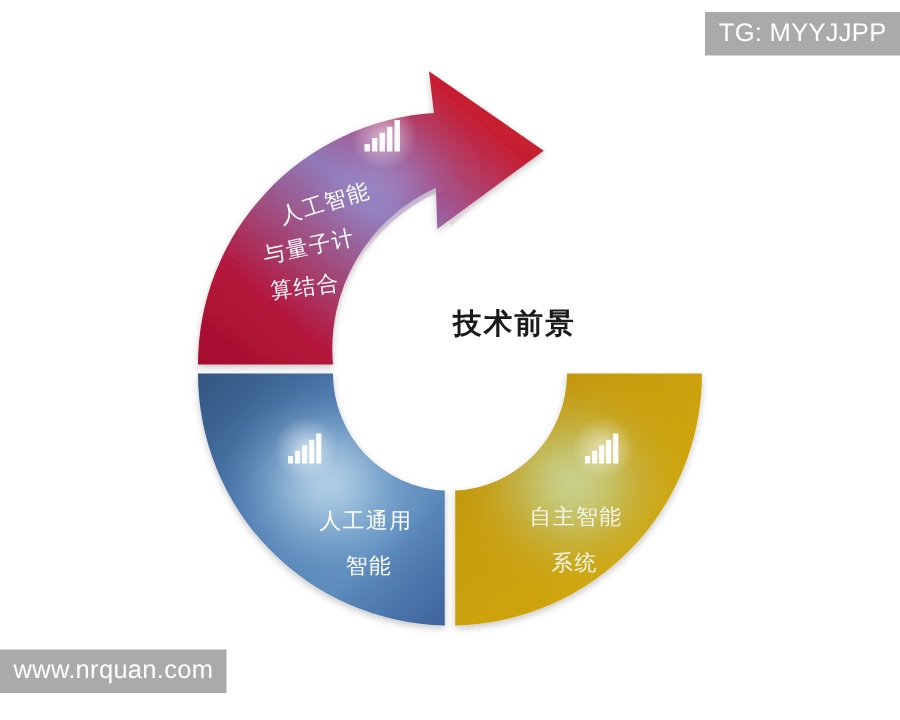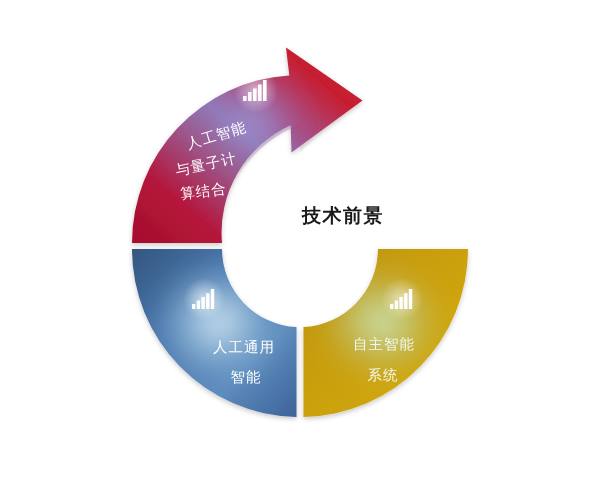--- a/index.html
+++ b/index.html
@@ -214,15 +214,17 @@
         <rect x="14.1" y="4.2" width="3.4" height="15.8" fill="#ffffff" opacity="0.97"></rect>
         <rect x="18.8" y="0" width="3.4" height="20" fill="#ffffff" opacity="0.98"></rect>
       </g>
       <text class="seg-label seg-label-gold" x="384" y="349" text-anchor="middle">自主智能</text>
       <text class="seg-label seg-label-gold" x="383" y="380" text-anchor="middle">系统</text>
     </g>
 
     <text class="center-title" x="343" y="222" text-anchor="middle">技术前景</text>
   </svg>
 
-
+  <div class="watermark" id="watermark-top">TG: MYYJJPP</div>
+
+  <div class="watermark" id="watermark-bottom">www.nrquan.com</div>
 
 </div>
 
 </body></html>

